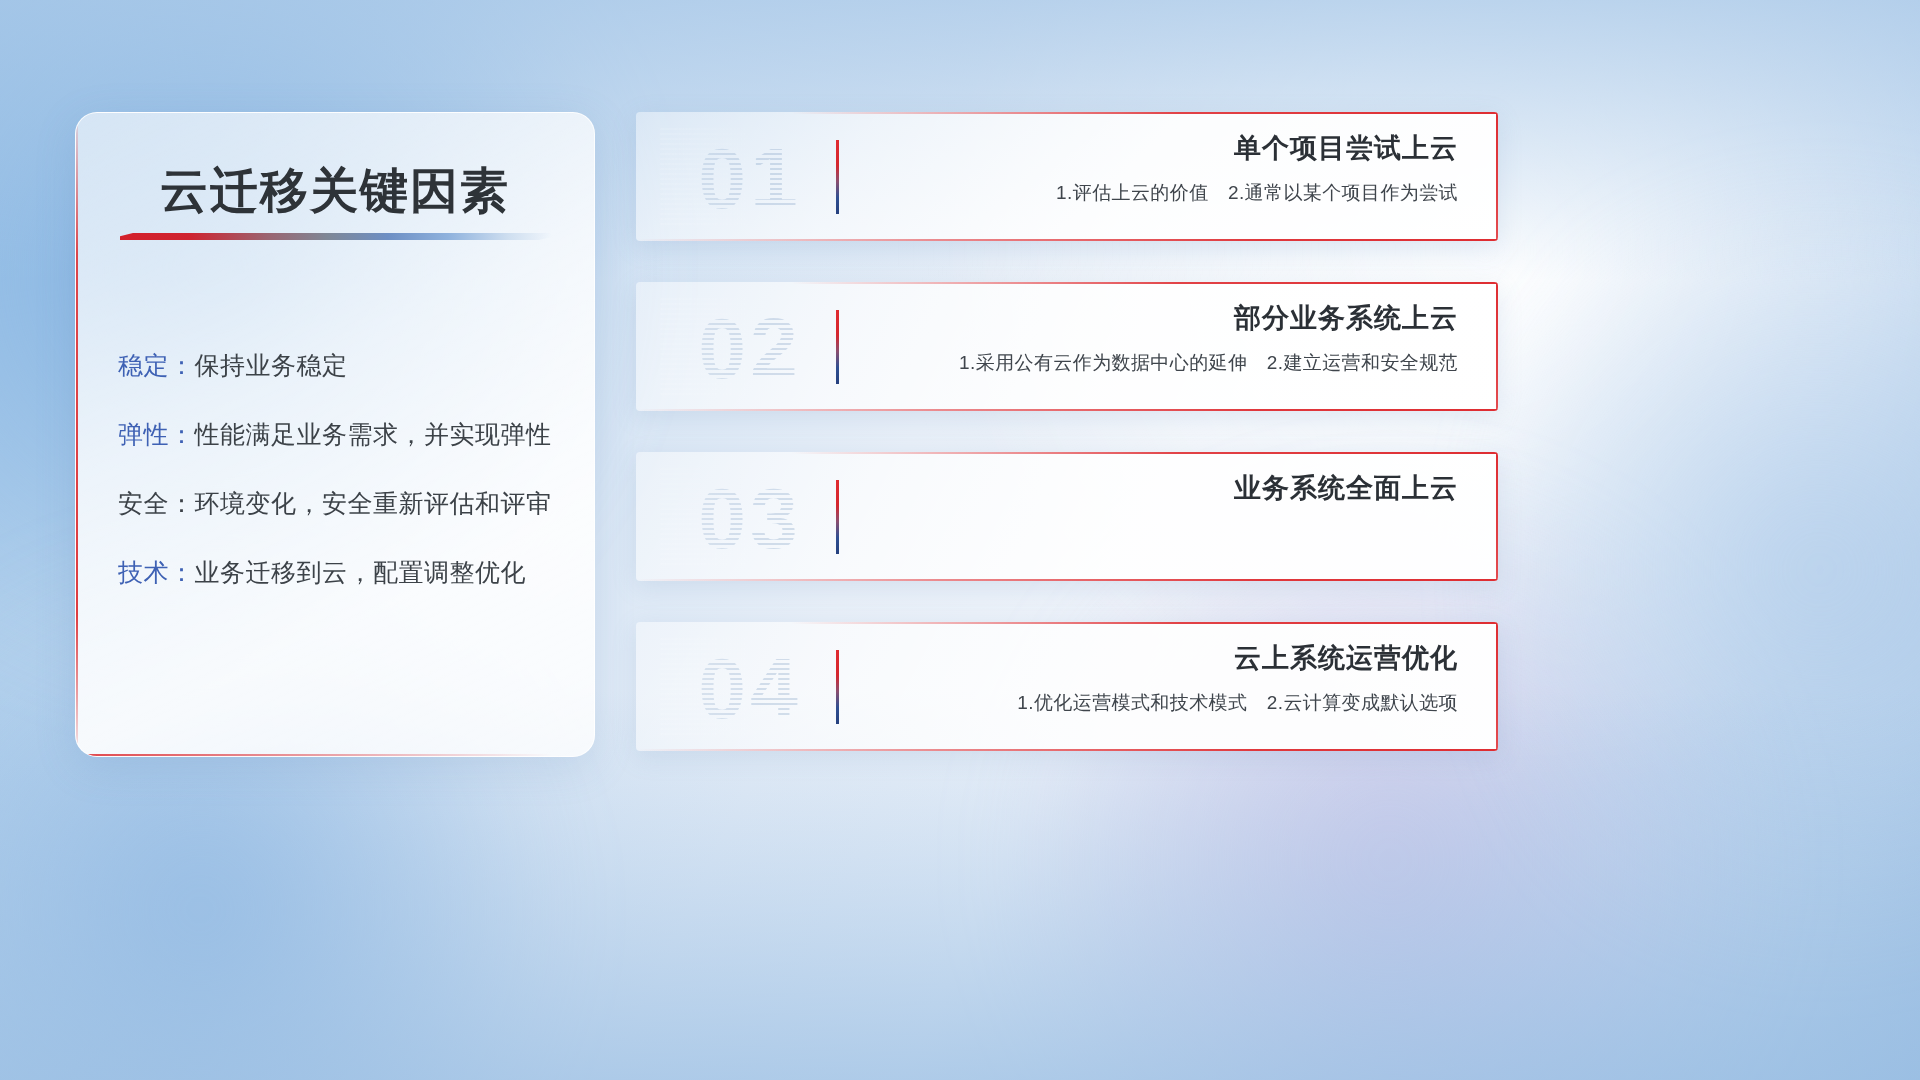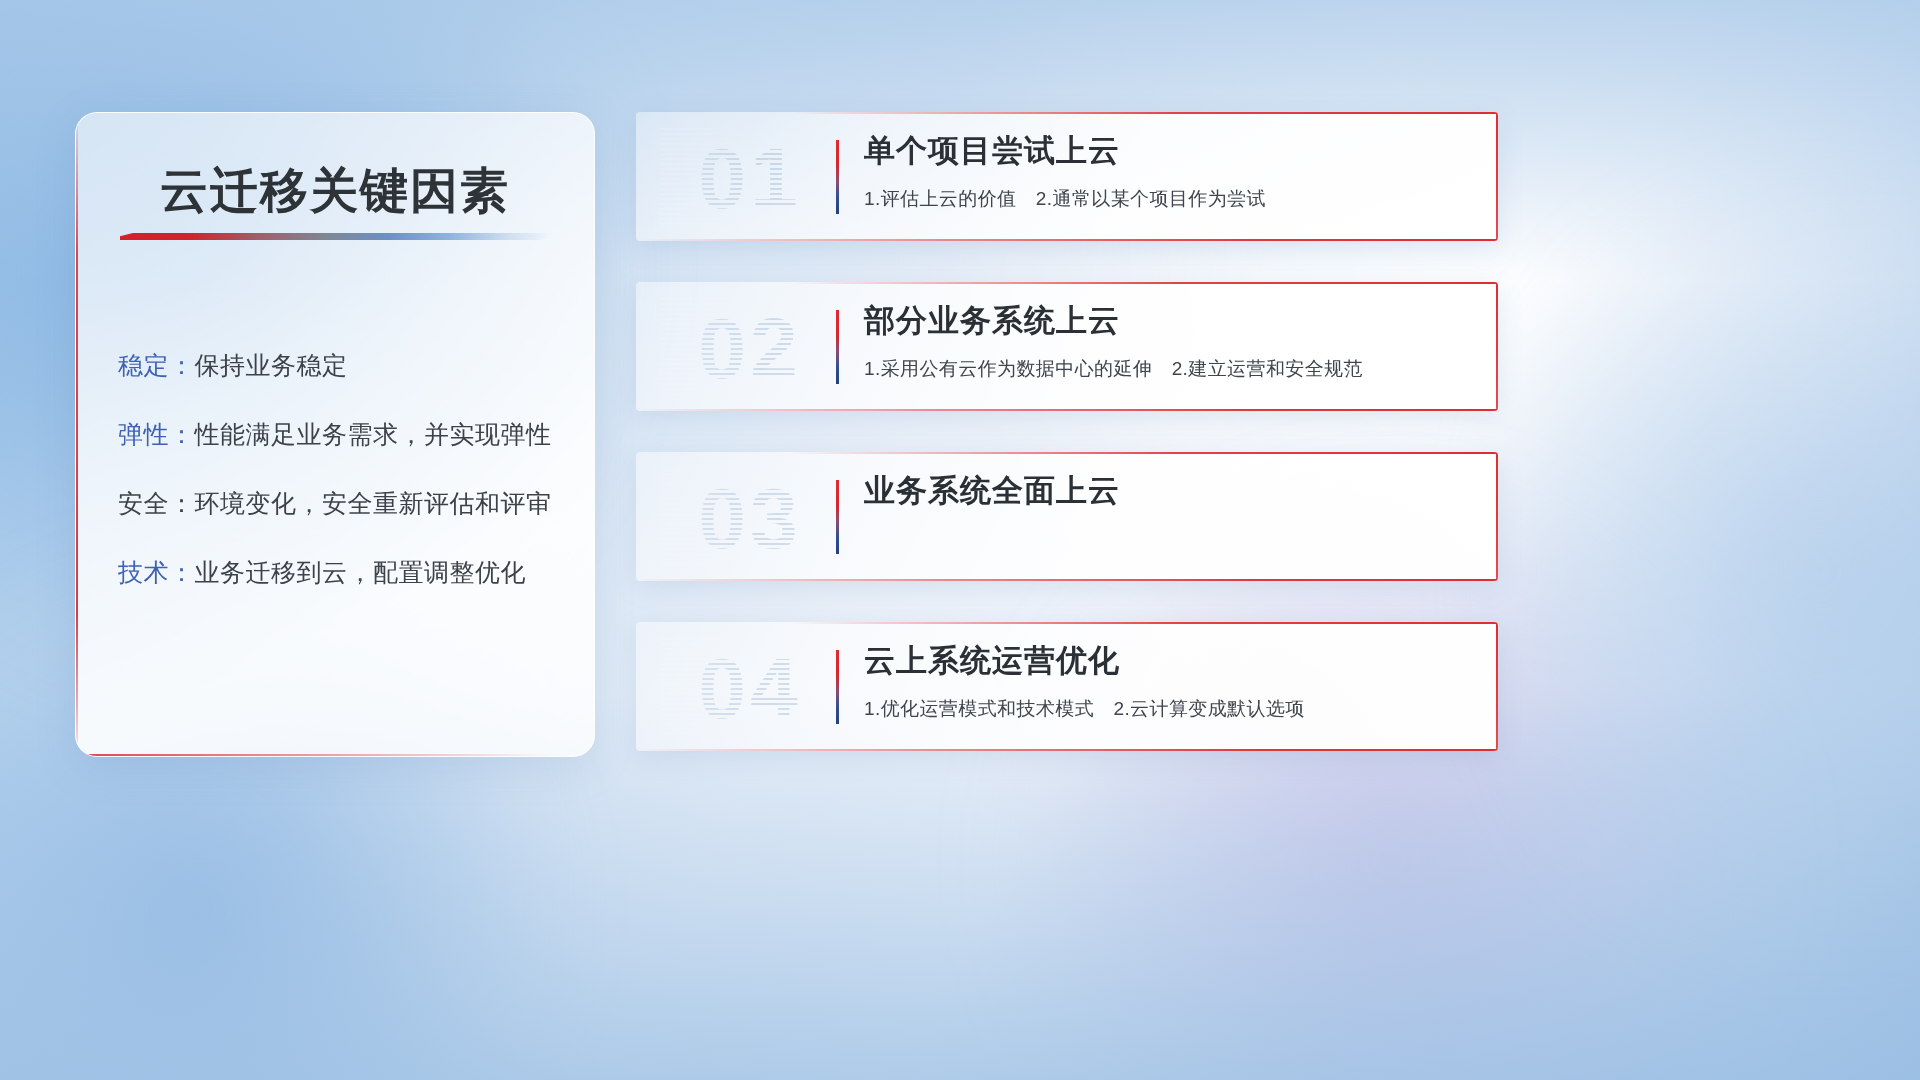--- a/index.html
+++ b/index.html
@@ -91,20 +91,21 @@
   .f-text { color:#3c4248; }
 
   
   #cards { position:absolute; left:636px; top:112px; width:862px; }
   .card {
     position:relative; height:129px; margin-bottom:41px; border-radius:4px;
     background:linear-gradient(118deg, rgba(255,255,255,.42) 0%, rgba(255,255,255,.70) 26%,
                rgba(255,255,255,.93) 58%, rgba(255,255,255,.98) 100%);
     box-shadow:0 6px 26px rgba(92,134,184,.15);
     overflow:hidden;
+    text-align:right;
   }
   .card::before {
     content:""; position:absolute; right:0; top:0; width:82%; height:2px;
     background:linear-gradient(90deg, rgba(222,45,50,0) 0%, rgba(222,45,50,.9) 55%, rgba(222,45,50,1) 100%);
   }
   .card::after {
     content:""; position:absolute; right:0; top:0; bottom:0; width:2px;
     background:linear-gradient(180deg, rgba(222,45,50,1) 0%, rgba(222,45,50,.92) 62%, rgba(222,45,50,.85) 100%);
   }
   .card-baseline {
@@ -126,21 +127,21 @@
     background:linear-gradient(90deg, rgba(255,255,255,.35) 0%, rgba(255,255,255,0) 55%);
   }
 
   .card-bar {
     position:absolute; left:200px; top:28px; width:3px; height:74px;
     background:linear-gradient(180deg,#e02b30 0%, #d5262e 34%, #8a4f70 56%, #2f4f92 78%, #25407e 100%);
   }
 
   .card-body { position:absolute; left:228px; top:18px; right:40px; }
   .card-title {
-    font-size:31px; font-weight:bold; color:#2b3036; letter-spacing:1px;
+    font-size:27px; font-weight:bold; color:#2b3036; letter-spacing:1px;
     white-space:nowrap; margin-bottom:14px;
   }
   .card-sub {
     font-size:19px; color:#3f454c; letter-spacing:.4px; white-space:nowrap;
   }
 </style>
 </head>
 <body>
 
 <div id="bg">

